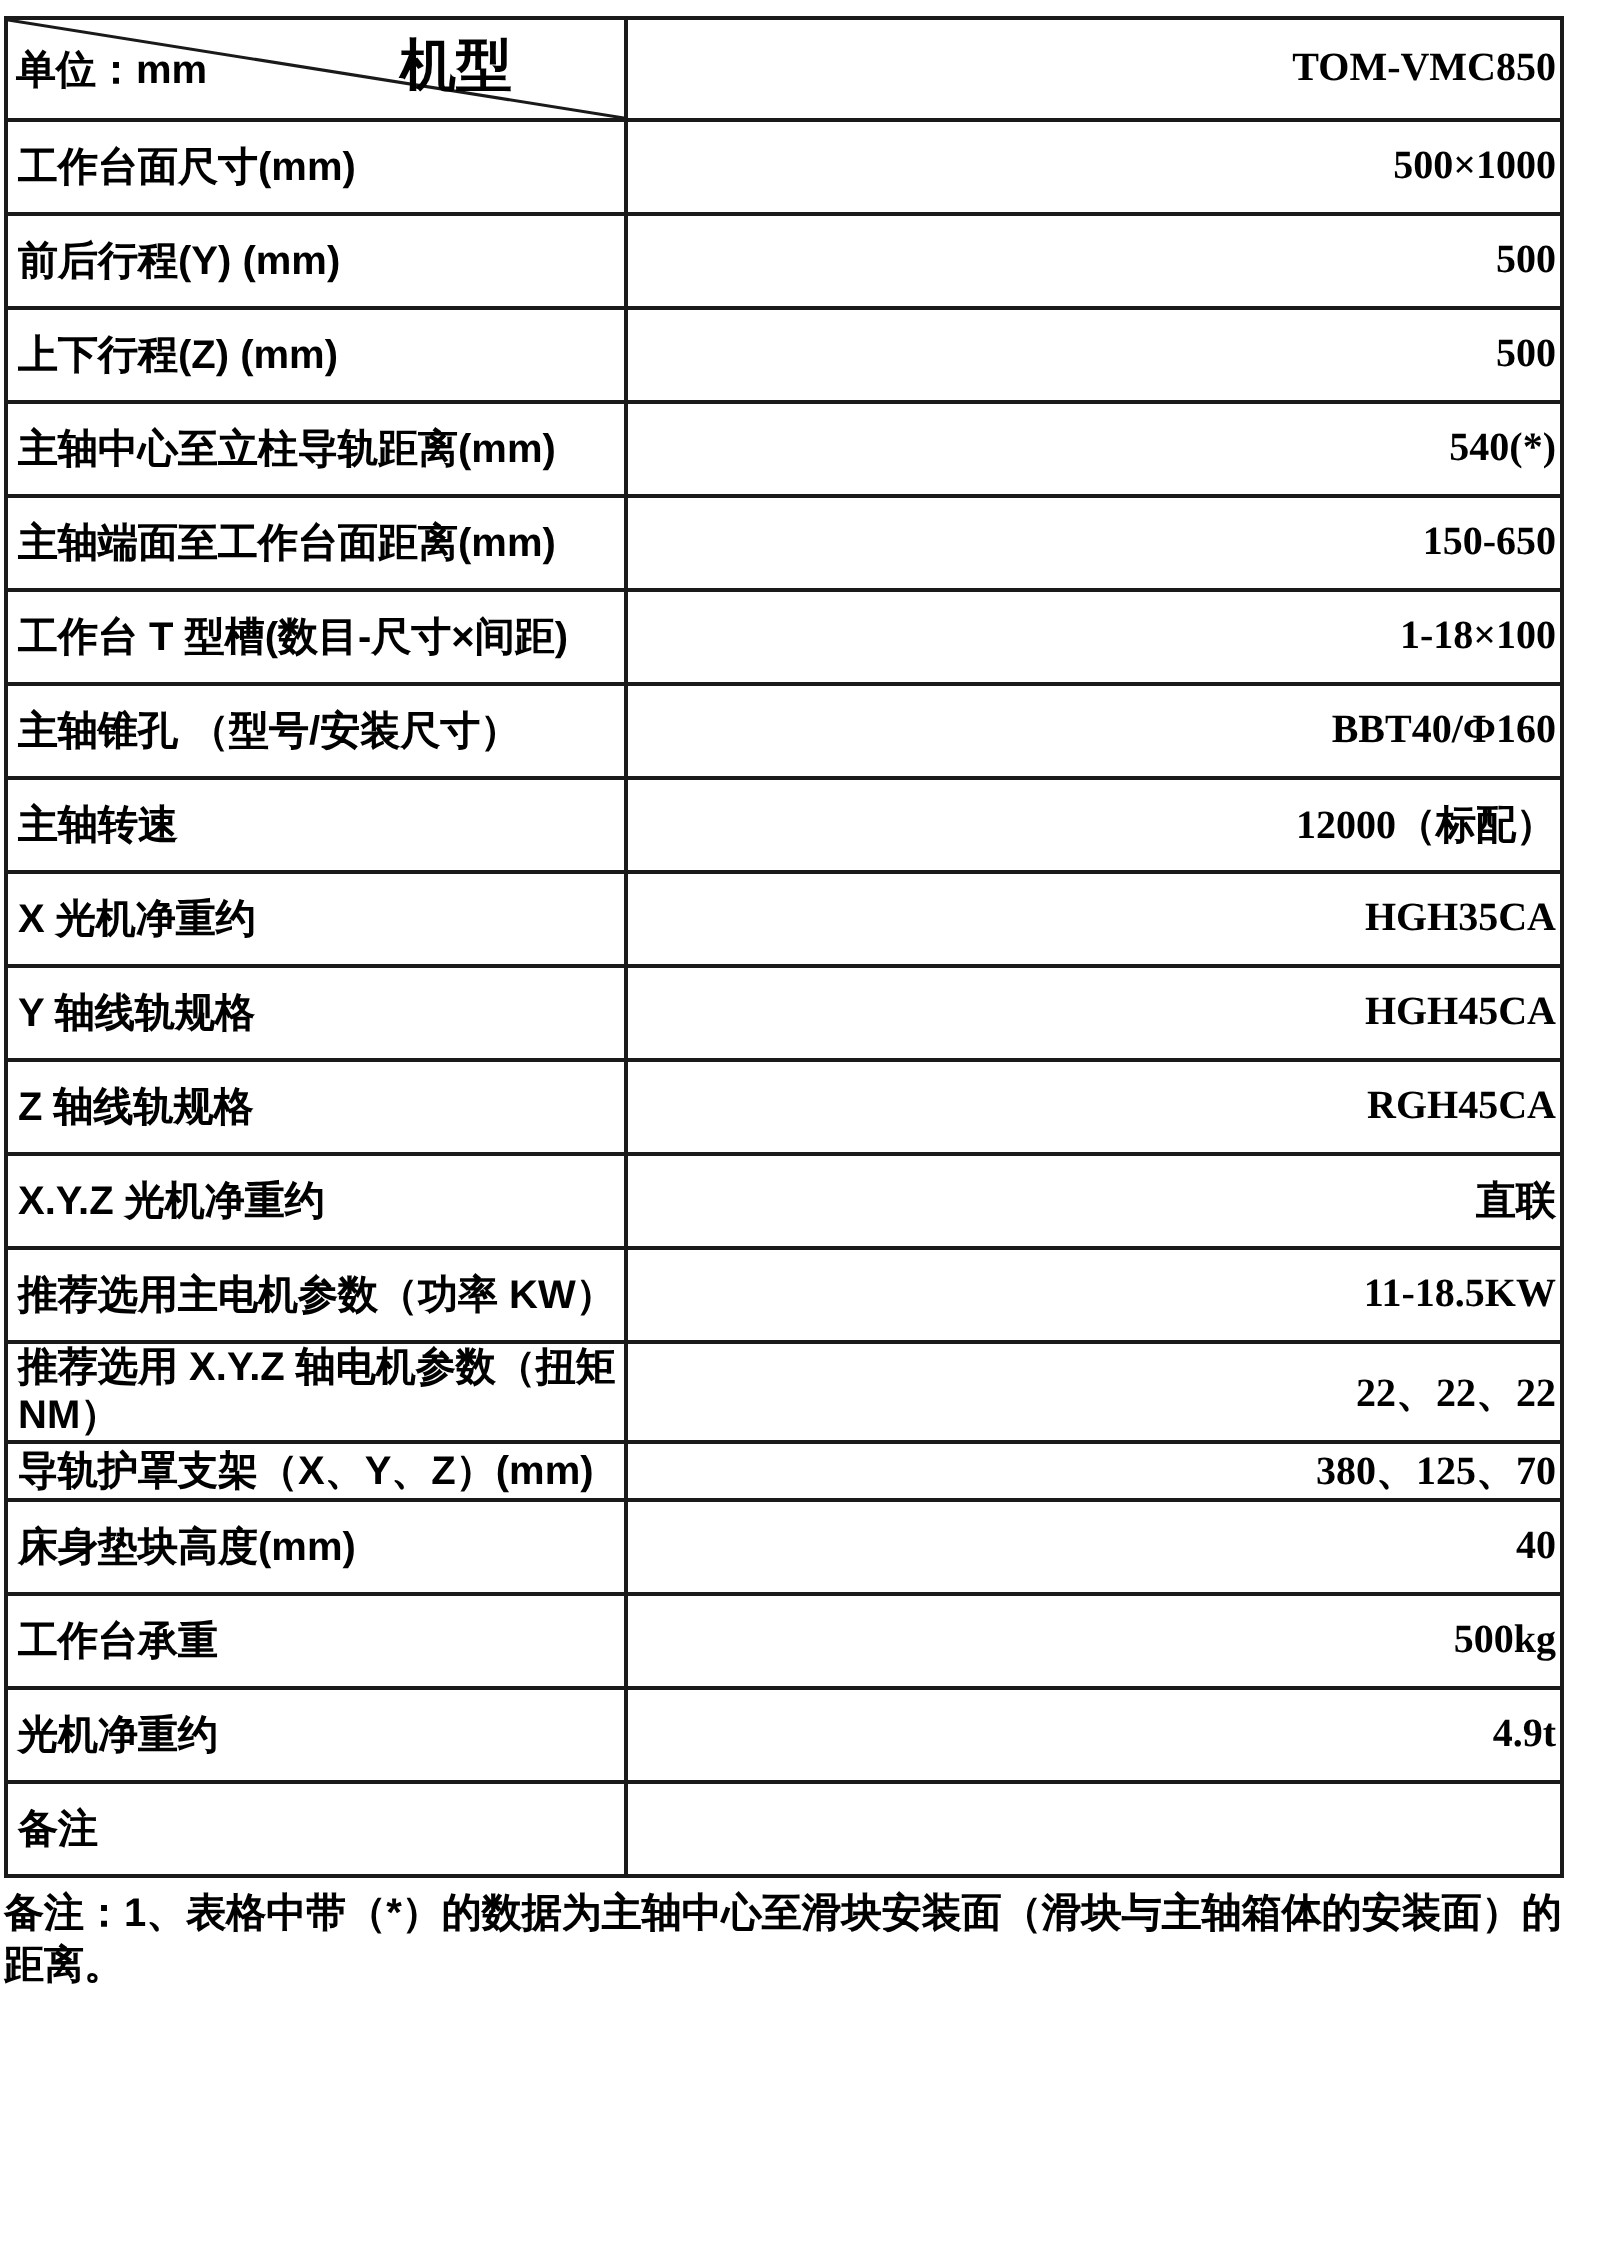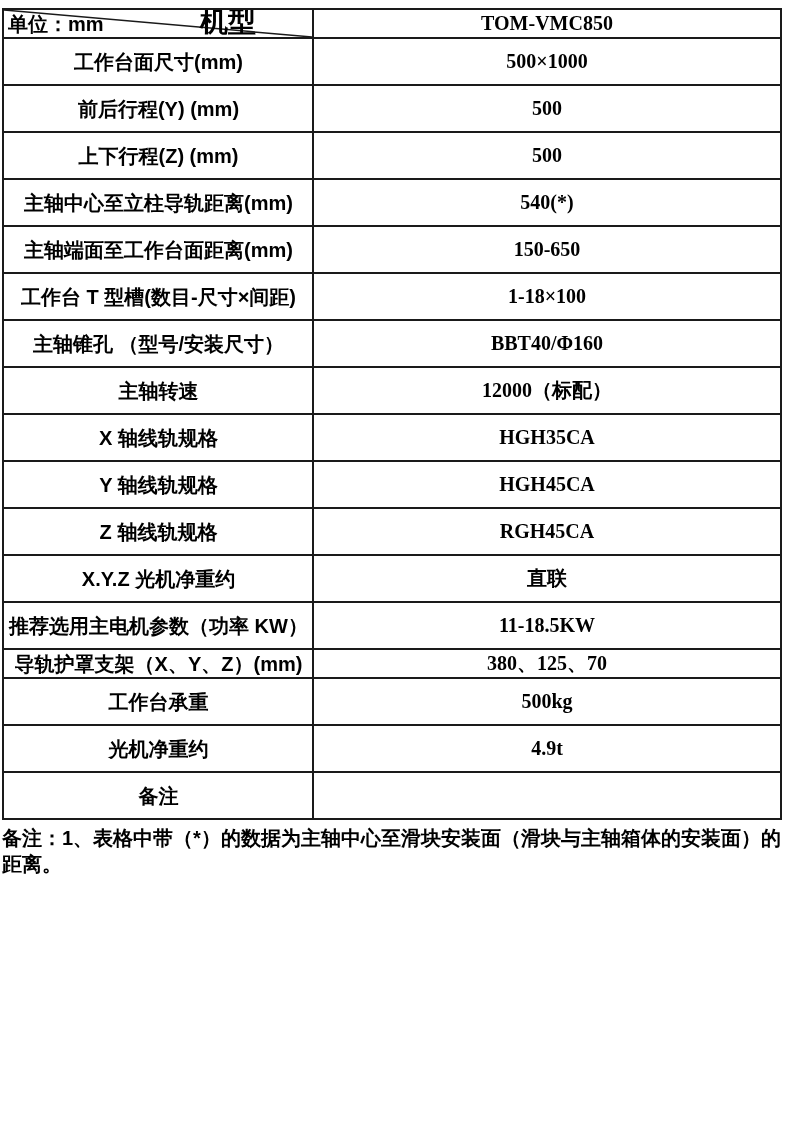--- a/index.html
+++ b/index.html
@@ -22,35 +22,35 @@
   }
   table.spec-table td {
     border: 2px solid #1a1a1a;
     overflow: hidden;
     vertical-align: middle;
   }
   col.c-label { width: 310px; }
   col.c-value { width: 468px; }
 
   tr.spec-row { height: 47px; }
-  tr.header-row { height: 29px; }
+  tr.header-row { height: 51px; }
   tr.row-short { height: 26px; }
 
   td.label-cell {
     font-weight: bold;
     font-size: 20px;
     padding: 0 4px 0 5px;
     line-height: 24px;
-    text-align: center;
+    text-align: left;
   }
   td.value-cell {
     font-family: "Liberation Serif", serif;
     font-weight: bold;
     font-size: 20px;
-    text-align: center;
+    text-align: right;
     padding: 0 2px;
     margin-left: 40px;
   }
 
   
   td.diag-cell {
     position: relative;
     padding: 0;
   }
   td.diag-cell svg.diag-line {
@@ -133,42 +133,50 @@
       </tr>
       <tr class="spec-row">
         <td class="label-cell">主轴锥孔 （型号/安装尺寸）</td>
         <td class="value-cell">BBT40/Φ160</td>
       </tr>
       <tr class="spec-row">
         <td class="label-cell">主轴转速</td>
         <td class="value-cell">12000（标配）</td>
       </tr>
       <tr class="spec-row">
-        <td class="label-cell">X 轴线轨规格</td>
+        <td class="label-cell">X 光机净重约</td>
         <td class="value-cell">HGH35CA</td>
       </tr>
       <tr class="spec-row">
         <td class="label-cell">Y 轴线轨规格</td>
         <td class="value-cell">HGH45CA</td>
       </tr>
       <tr class="spec-row">
         <td class="label-cell">Z 轴线轨规格</td>
         <td class="value-cell">RGH45CA</td>
       </tr>
       <tr class="spec-row">
         <td class="label-cell">X.Y.Z 光机净重约</td>
         <td class="value-cell">直联</td>
       </tr>
       <tr class="spec-row">
         <td class="label-cell">推荐选用主电机参数（功率 KW）</td>
         <td class="value-cell">11-18.5KW</td>
       </tr>
+      <tr class="spec-row">
+        <td class="label-cell">推荐选用 X.Y.Z 轴电机参数（扭矩 NM）</td>
+        <td class="value-cell">22、22、22</td>
+      </tr>
       <tr class="spec-row row-short">
         <td class="label-cell">导轨护罩支架（X、Y、Z）(mm)</td>
         <td class="value-cell">380、125、70</td>
+      </tr>
+      <tr class="spec-row">
+        <td class="label-cell">床身垫块高度(mm)</td>
+        <td class="value-cell">40</td>
       </tr>
       <tr class="spec-row">
         <td class="label-cell">工作台承重</td>
         <td class="value-cell">500kg</td>
       </tr>
       <tr class="spec-row">
         <td class="label-cell">光机净重约</td>
         <td class="value-cell">4.9t</td>
       </tr>
       <tr class="spec-row">

